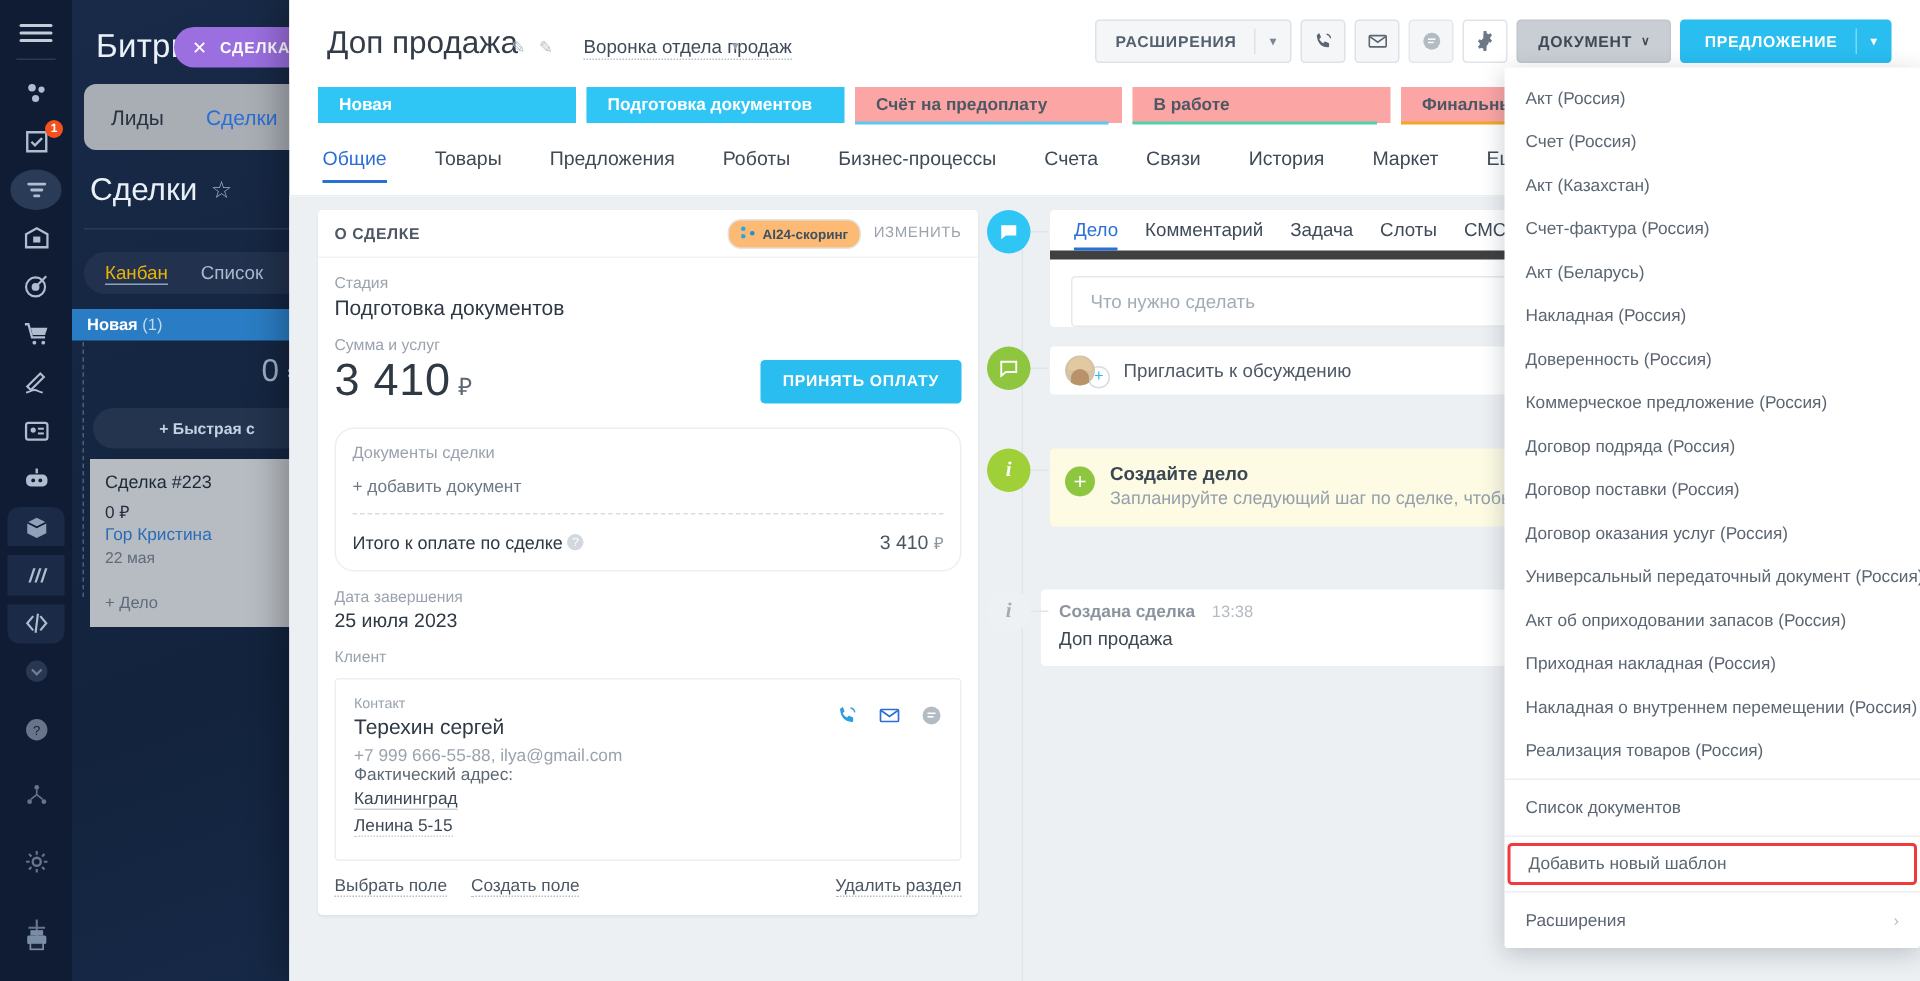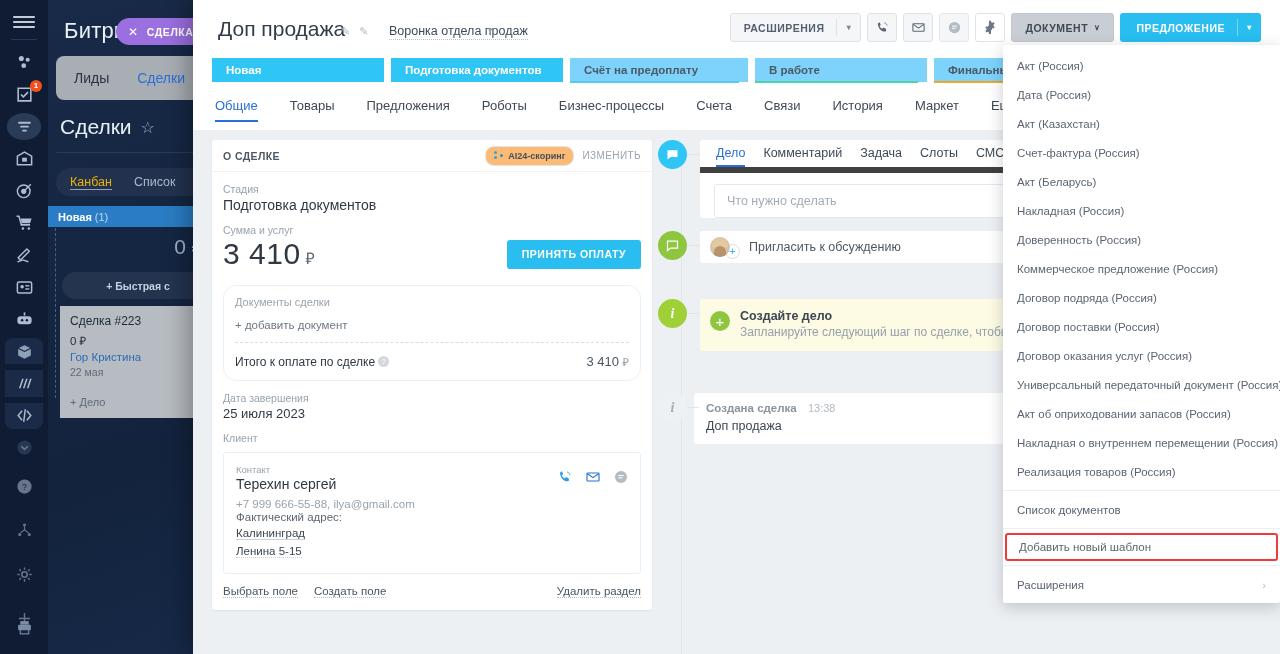--- a/index.html
+++ b/index.html
@@ -124,21 +124,21 @@
     font-size:11.5px; font-weight:bold; padding-left:14px; margin-right:7px;
     color:#fff;
   }
   .stage .txt { position:relative; z-index:2; }
   .stage::before {
     content:""; position:absolute; inset:0; background:inherit;
     clip-path: polygon(0 0, calc(100% - 9px) 0, 100% 50%, calc(100% - 9px) 100%, 0 100%, 0 50%);
     border-radius:3px 0 0 3px;
   }
   .stage.done { background:#2fc6f6; }
-  .stage.pend { background:#7dd3fc; color:#4d5865; }
+  .stage.pend { background:#fca5a5; color:#4d5865; }
   .stage .underline { position:absolute; left:0; bottom:-1px; height:2px; width:calc(100% - 9px); z-index:3; }
 
   
   .tabs { position:absolute; left:19px; top:98px; display:flex; gap:0; align-items:center; }
   .tab { font-size:13px; color:#3f4a57; padding:0 16px 9px; position:relative; }
   .tab:first-child { padding-left:3px; }
   .tab.sel { color:#2a6fd6; }
   .tab.sel::after { content:""; position:absolute; left:3px; right:16px; bottom:0; height:2px; background:#2a6fd6; }
   .tab .car { font-size:8px; color:#7e8793; margin-left:3px; }
   .tabs-rule { position:absolute; left:0; top:130px; width:100%; height:1px; background:#eceff2; }
@@ -688,32 +688,33 @@
             </div>
           </div>
         </div>
 
       </div>
     </div>
   </div>
 
   <div class="dropdown">
     <div class="dd-item">Акт (Россия)</div>
-    <div class="dd-item">Дата (Россия)</div>
+    <div class="dd-item">Счет (Россия)</div>
     <div class="dd-item">Акт (Казахстан)</div>
     <div class="dd-item">Счет-фактура (Россия)</div>
     <div class="dd-item">Акт (Беларусь)</div>
     <div class="dd-item">Накладная (Россия)</div>
     <div class="dd-item">Доверенность (Россия)</div>
     <div class="dd-item">Коммерческое предложение (Россия)</div>
     <div class="dd-item">Договор подряда (Россия)</div>
     <div class="dd-item">Договор поставки (Россия)</div>
     <div class="dd-item">Договор оказания услуг (Россия)</div>
     <div class="dd-item">Универсальный передаточный документ (Россия)</div>
     <div class="dd-item">Акт об оприходовании запасов (Россия)</div>
+    <div class="dd-item">Приходная накладная (Россия)</div>
     <div class="dd-item">Накладная о внутреннем перемещении (Россия)</div>
     <div class="dd-item">Реализация товаров (Россия)</div>
     <div class="dd-sep"></div>
     <div class="dd-item">Список документов</div>
     <div class="dd-sep"></div>
     <div class="dd-item highlight">Добавить новый шаблон</div>
     <div class="dd-sep"></div>
     <div class="dd-item">
       <span>Расширения</span>
       <span class="chev">›</span>

